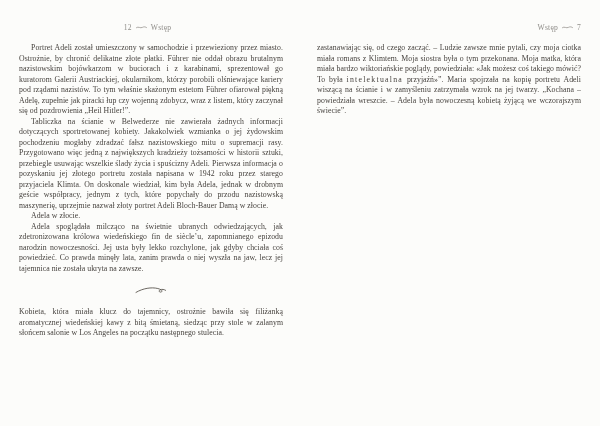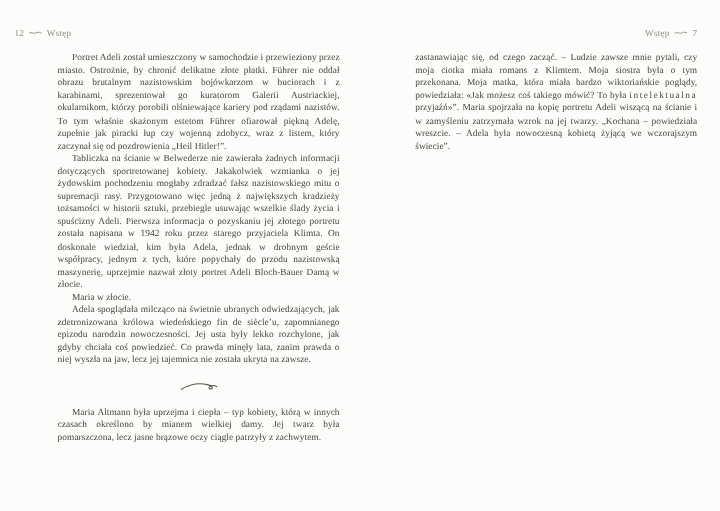--- a/index.html
+++ b/index.html
@@ -17,30 +17,29 @@
   .spread{position:relative;width:600px;height:426px;}
   .page{position:absolute;top:0;width:264px;height:426px;}
   .page-left{left:19px;}
   .page-right{left:317px;}
   .running-head{
     position:absolute;top:23px;left:0;right:0;
     font-size:7.6px;color:var(--header);
     display:flex;align-items:center;gap:4px;
     letter-spacing:0.2px;
   }
-  .page-left .running-head{justify-content:flex-start;left:-7px;}
+  .page-left .running-head{justify-content:center;left:-7px;}
   .page-right .running-head{justify-content:flex-end;}
   .head-orn{display:inline-flex;align-items:center;}
   .head-orn svg{display:block;}
   .page-body{
     position:absolute;top:43px;left:0;right:0;
     font-size:7.8px;line-height:10.5px;
     text-align:justify;color:var(--text);
     letter-spacing:0.04px;
-    margin-left:29px;
   }
   .para{margin:0;}
   .para.indent{text-indent:12px;}
   .it{}
   .ls{letter-spacing:1.25px;}
   .divider{
     height:9px;margin:11px 0 13px;
     display:flex;justify-content:center;align-items:center;
   }
   .divider svg{display:block;}
@@ -56,28 +55,28 @@
       <span class="head-orn">
         <svg width="11" height="5" viewBox="0 0 12 5" aria-hidden="true">
           <path d="M0.5 2.6 C2.6 0.9 4.6 3.8 7.2 2.3 C8.8 1.4 10.3 1.8 11.4 2.5" fill="none" stroke="#9a9792" stroke-width="0.9" stroke-linecap="round"></path>
         </svg>
       </span>
       <span>Wstęp</span>
     </div>
     <div class="page-body">
         <p class="para indent"><span>Portret Adeli został umieszczony w samochodzie i przewieziony przez miasto. Ostrożnie, by chronić delikatne złote płatki. Führer nie oddał obrazu brutalnym nazistowskim bojówkarzom w buciorach i z karabinami, sprezentował go kuratorom Galerii Austriackiej, okularnikom, którzy porobili olśniewające kariery pod rządami nazistów. To tym właśnie skażonym estetom Führer ofiarował piękną Adelę, zupełnie jak piracki łup czy wojenną zdobycz, wraz z listem, który zaczynał się od pozdrowienia „Heil Hitler!”.</span></p>
         <p class="para indent"><span>Tabliczka na ścianie w Belwederze nie zawierała żadnych informacji dotyczących sportretowanej kobiety. Jakakolwiek wzmianka o jej żydowskim pochodzeniu mogłaby zdradzać fałsz nazistowskiego mitu o supremacji rasy. Przygotowano więc jedną z największych kradzieży tożsamości w historii sztuki, przebiegle usuwając wszelkie ślady życia i spuścizny Adeli. Pierwsza informacja o pozyskaniu jej złotego portretu została napisana w 1942 roku przez starego przyjaciela Klimta. On doskonale wiedział, kim była Adela, jednak w drobnym geście współpracy, jednym z tych, które popychały do przodu nazistowską maszynerię, uprzejmie nazwał złoty portret Adeli Bloch-Bauer </span><span class="it">Damą w złocie.</span></p>
-        <p class="para indent"><span>Maria w złocie.</span></p>
+        <p class="para indent"><span>Adela w złocie.</span></p>
         <p class="para indent"><span>Adela spoglądała milcząco na świetnie ubranych odwiedzających, jak zdetronizowana królowa wiedeńskiego </span><span class="it">fin de siècle</span><span>’u, zapomnianego epizodu narodzin nowoczesności. Jej usta były lekko rozchylone, jak gdyby chciała coś powiedzieć. Co prawda minęły lata, zanim prawda o niej wyszła na jaw, lecz jej tajemnica nie została ukryta na zawsze.</span></p>
         <div class="divider">
           <svg width="32" height="9" viewBox="0 0 32 9" aria-hidden="true">
             <path d="M1 7.4 C8 3.2 16.5 2 22.8 3.5 C26.8 4.5 28 6.4 26.1 7 C24.4 7.6 23.3 5.8 25.2 4.8 C26.9 4 29.2 4.4 30.6 5.3" fill="none" stroke="var(--flourish)" stroke-width="0.9" stroke-linecap="round"></path>
           </svg>
         </div>
-        <p class="para indent"><span>Maria Altmann była uprzejma i ciepła – typ kobiety, którą w innych czasach określono by mianem wielkiej damy. Jej twarz była pomarszczona, lecz jasne brązowe oczy ciągle patrzyły z zachwytem.</span></p>
+        <p class="para"><span>Kobieta, która miała klucz do tajemnicy, ostrożnie bawiła się filiżanką aromatycznej wiedeńskiej kawy z bitą śmietaną, siedząc przy stole w zalanym słońcem salonie w Los Angeles na początku następnego stulecia.</span></p>
       </div>
   </div>
 
   <div class="page page-right">
     <div class="running-head">
       <span>Wstęp</span>
       <span class="head-orn">
         <svg width="11" height="5" viewBox="0 0 12 5" aria-hidden="true">
           <path d="M0.5 2.6 C2.6 0.9 4.6 3.8 7.2 2.3 C8.8 1.4 10.3 1.8 11.4 2.5" fill="none" stroke="#9a9792" stroke-width="0.9" stroke-linecap="round"></path>
         </svg>

